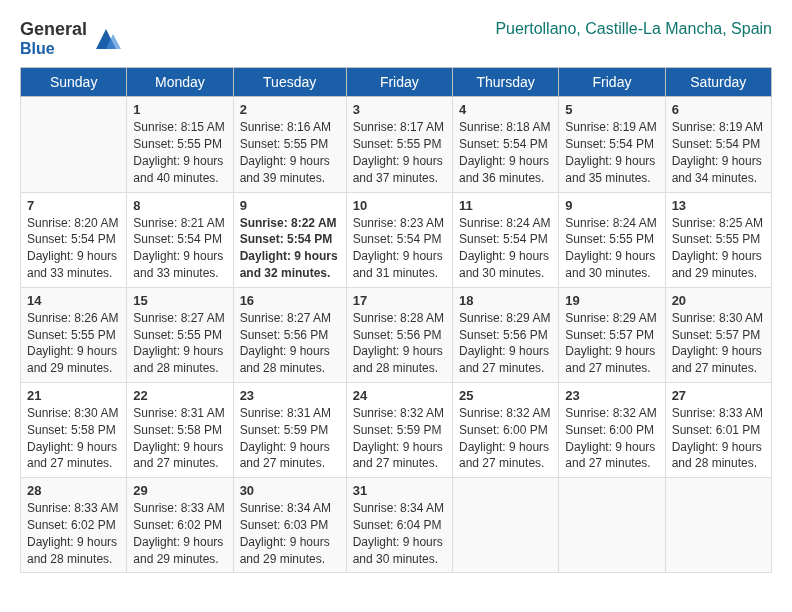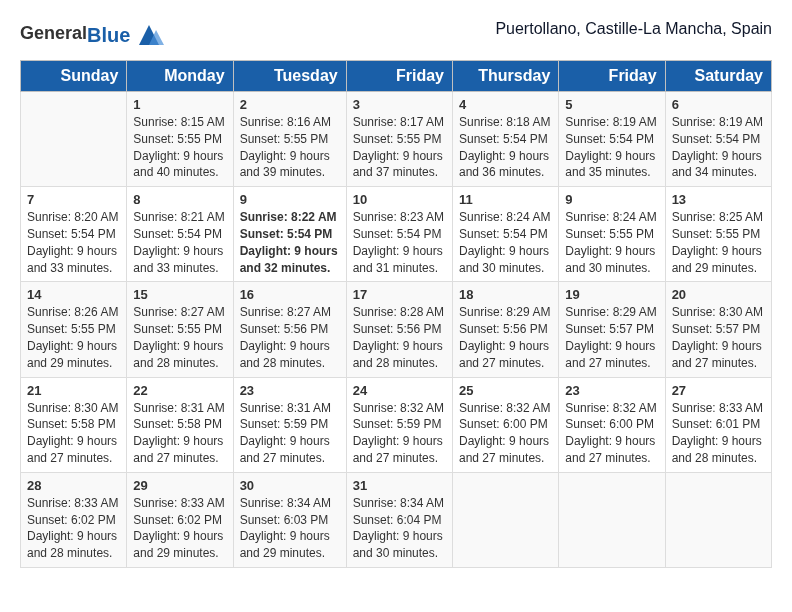--- a/index.html
+++ b/index.html
@@ -15,62 +15,63 @@
       justify-content: space-between;
       align-items: flex-start;
       margin-bottom: 10px;
     }
     .logo {
       display: flex;
       align-items: center;
     }
     .logo-text {
       display: flex;
+      flex-direction: column;
       line-height: 1.1;
     }
     .logo-general {
       font-size: 18px;
       font-weight: bold;
       color: #333;
     }
     .logo-blue {
-      font-size: 20px;
+      font-size: 16px;
       font-weight: bold;
       color: #1a5fa8;
     }
     .logo-icon {
       width: 30px;
       height: 30px;
       margin-left: 4px;
     }
     .title-area {
       text-align: right;
     }
     .month-title {
       font-size: 36px;
       font-weight: bold;
       color: #333;
     }
     .location-title {
       font-size: 16px;
-      color: #0f172a;
+      color: #0f766e;
     }
     table {
       width: 100%;
       border-collapse: collapse;
     }
     thead tr {
       background-color: #1a5fa8;
       color: #fff;
     }
     thead th {
       padding: 6px 8px;
-      font-size: 16px;
-      font-weight: bold;
-      text-align: right;
+      font-size: 14px;
+      font-weight: normal;
+      text-align: center;
       border: 1px solid #c0c0c0;
     }
     tbody tr {
       border: 1px solid #c0c0c0;
     }
     tbody td {
       vertical-align: top;
       padding: 5px 6px;
       font-size: 11px;
       color: #333;

